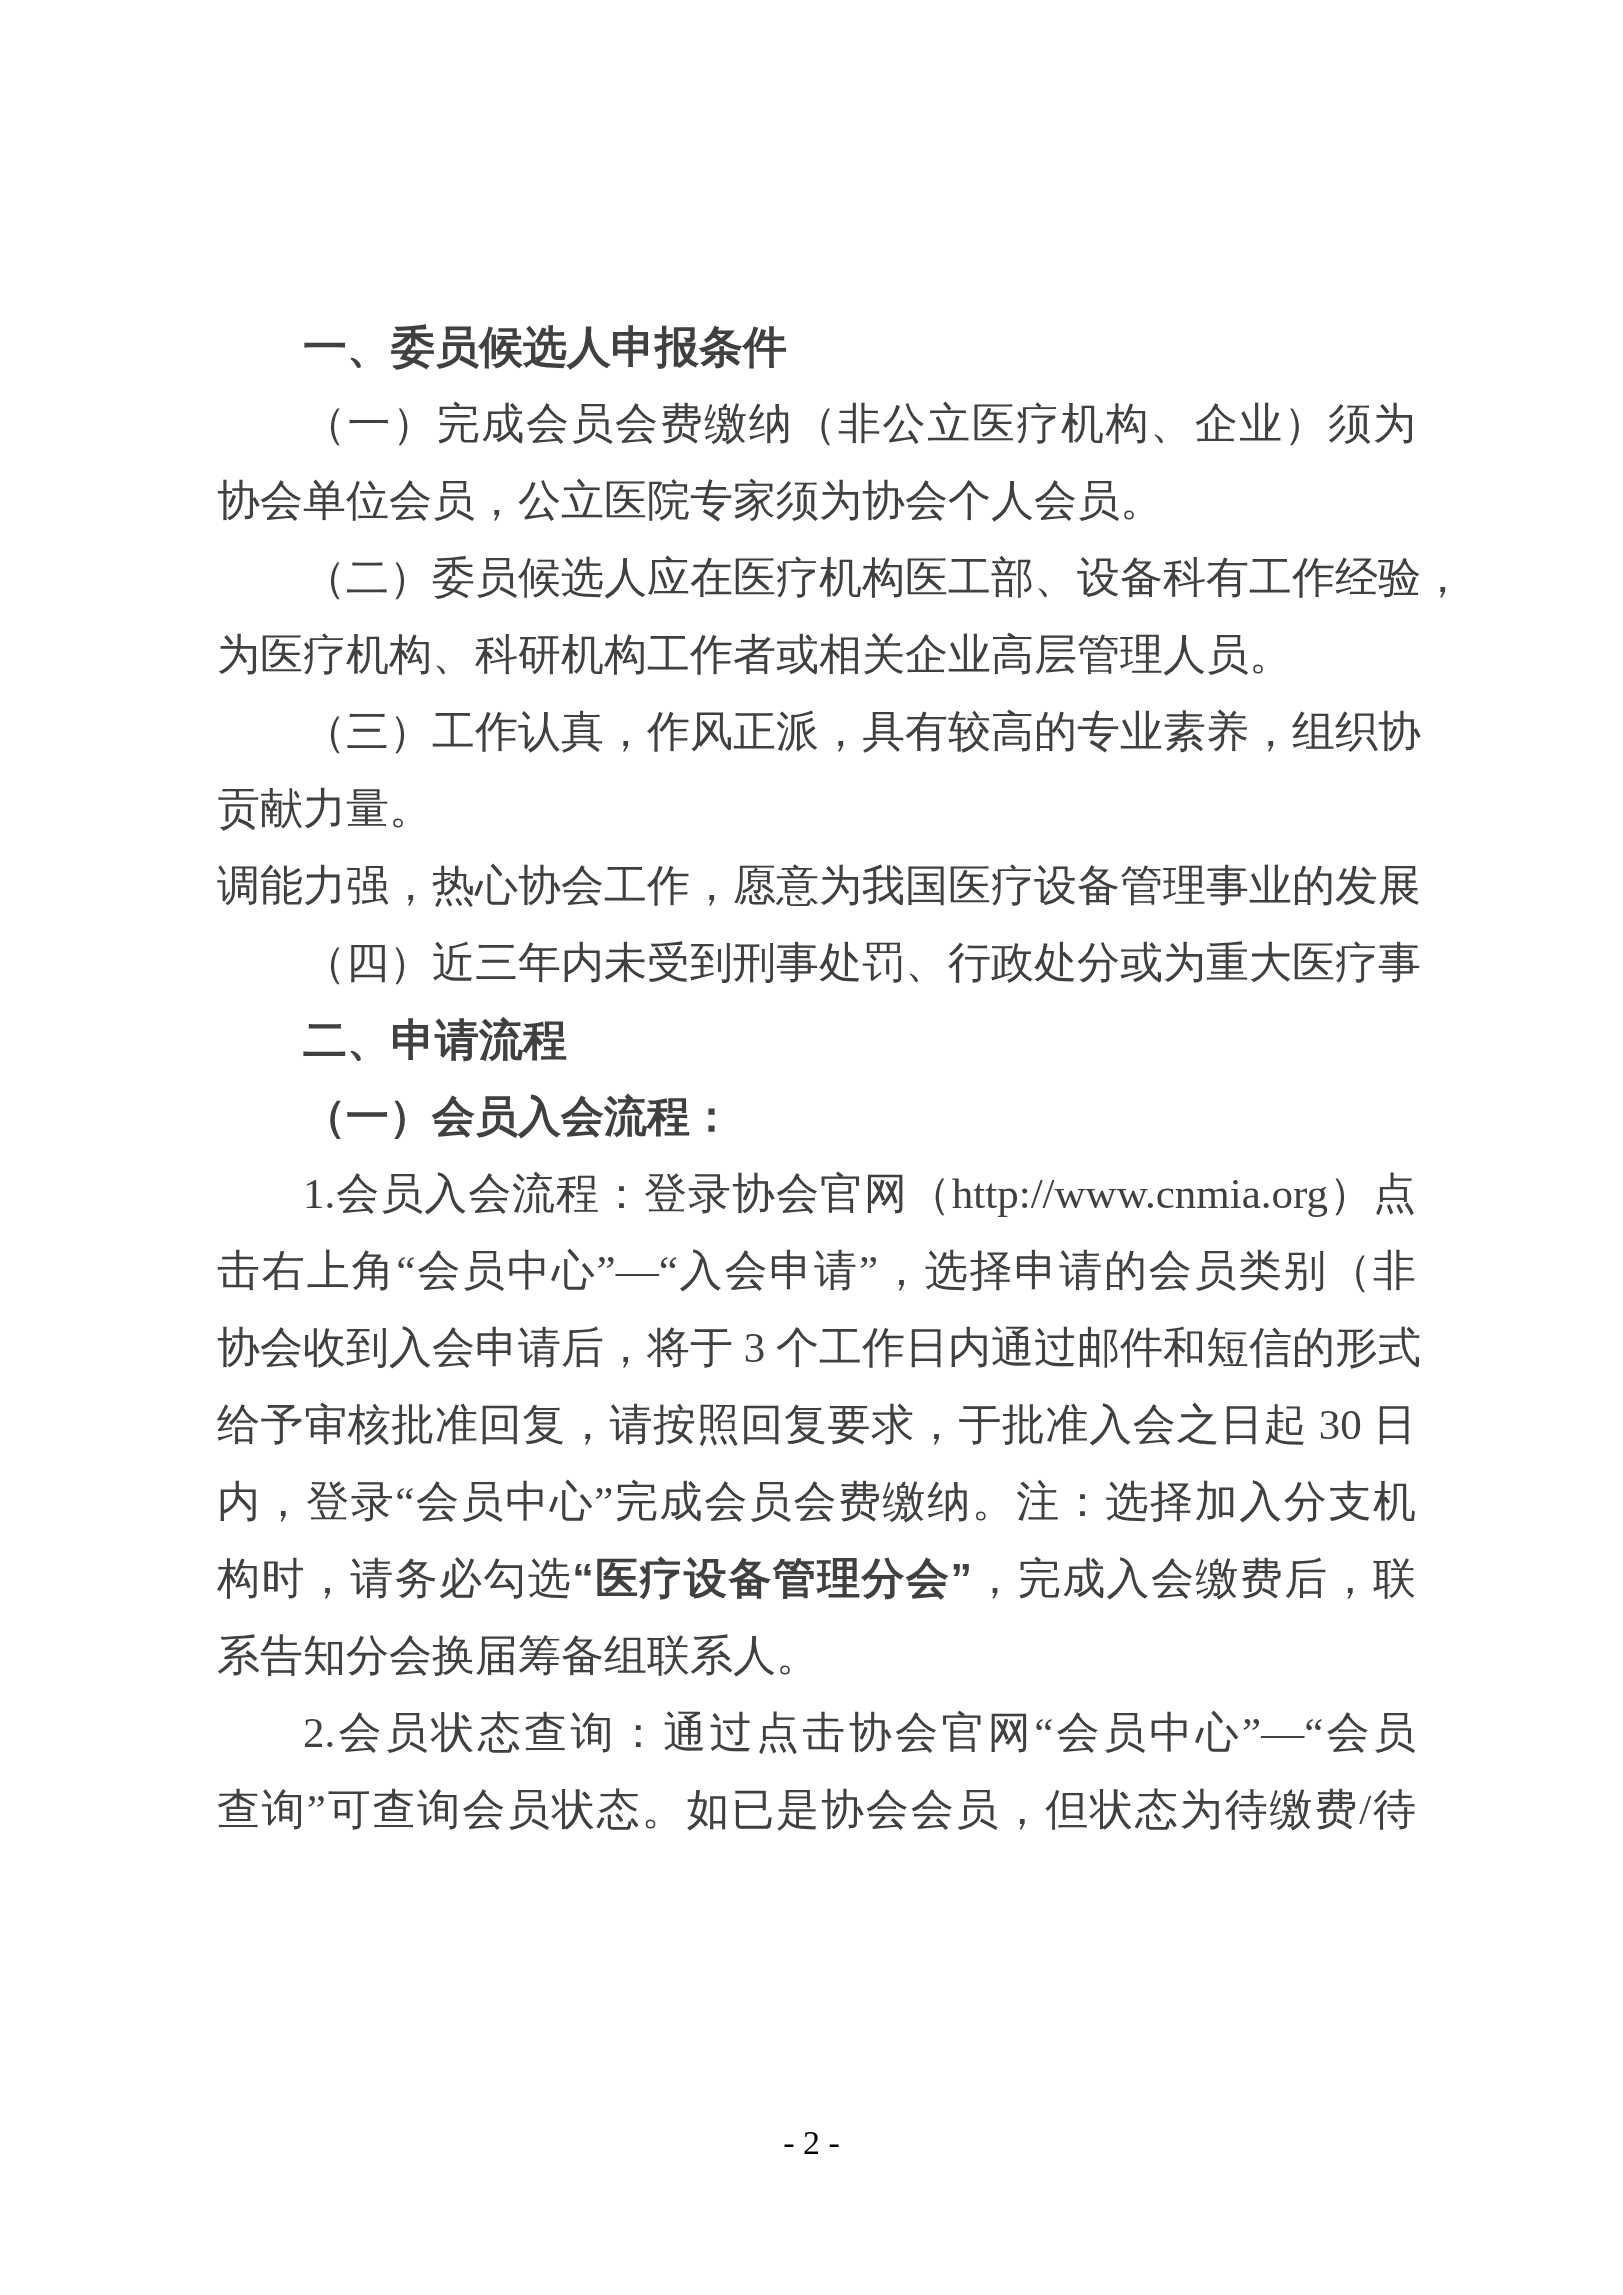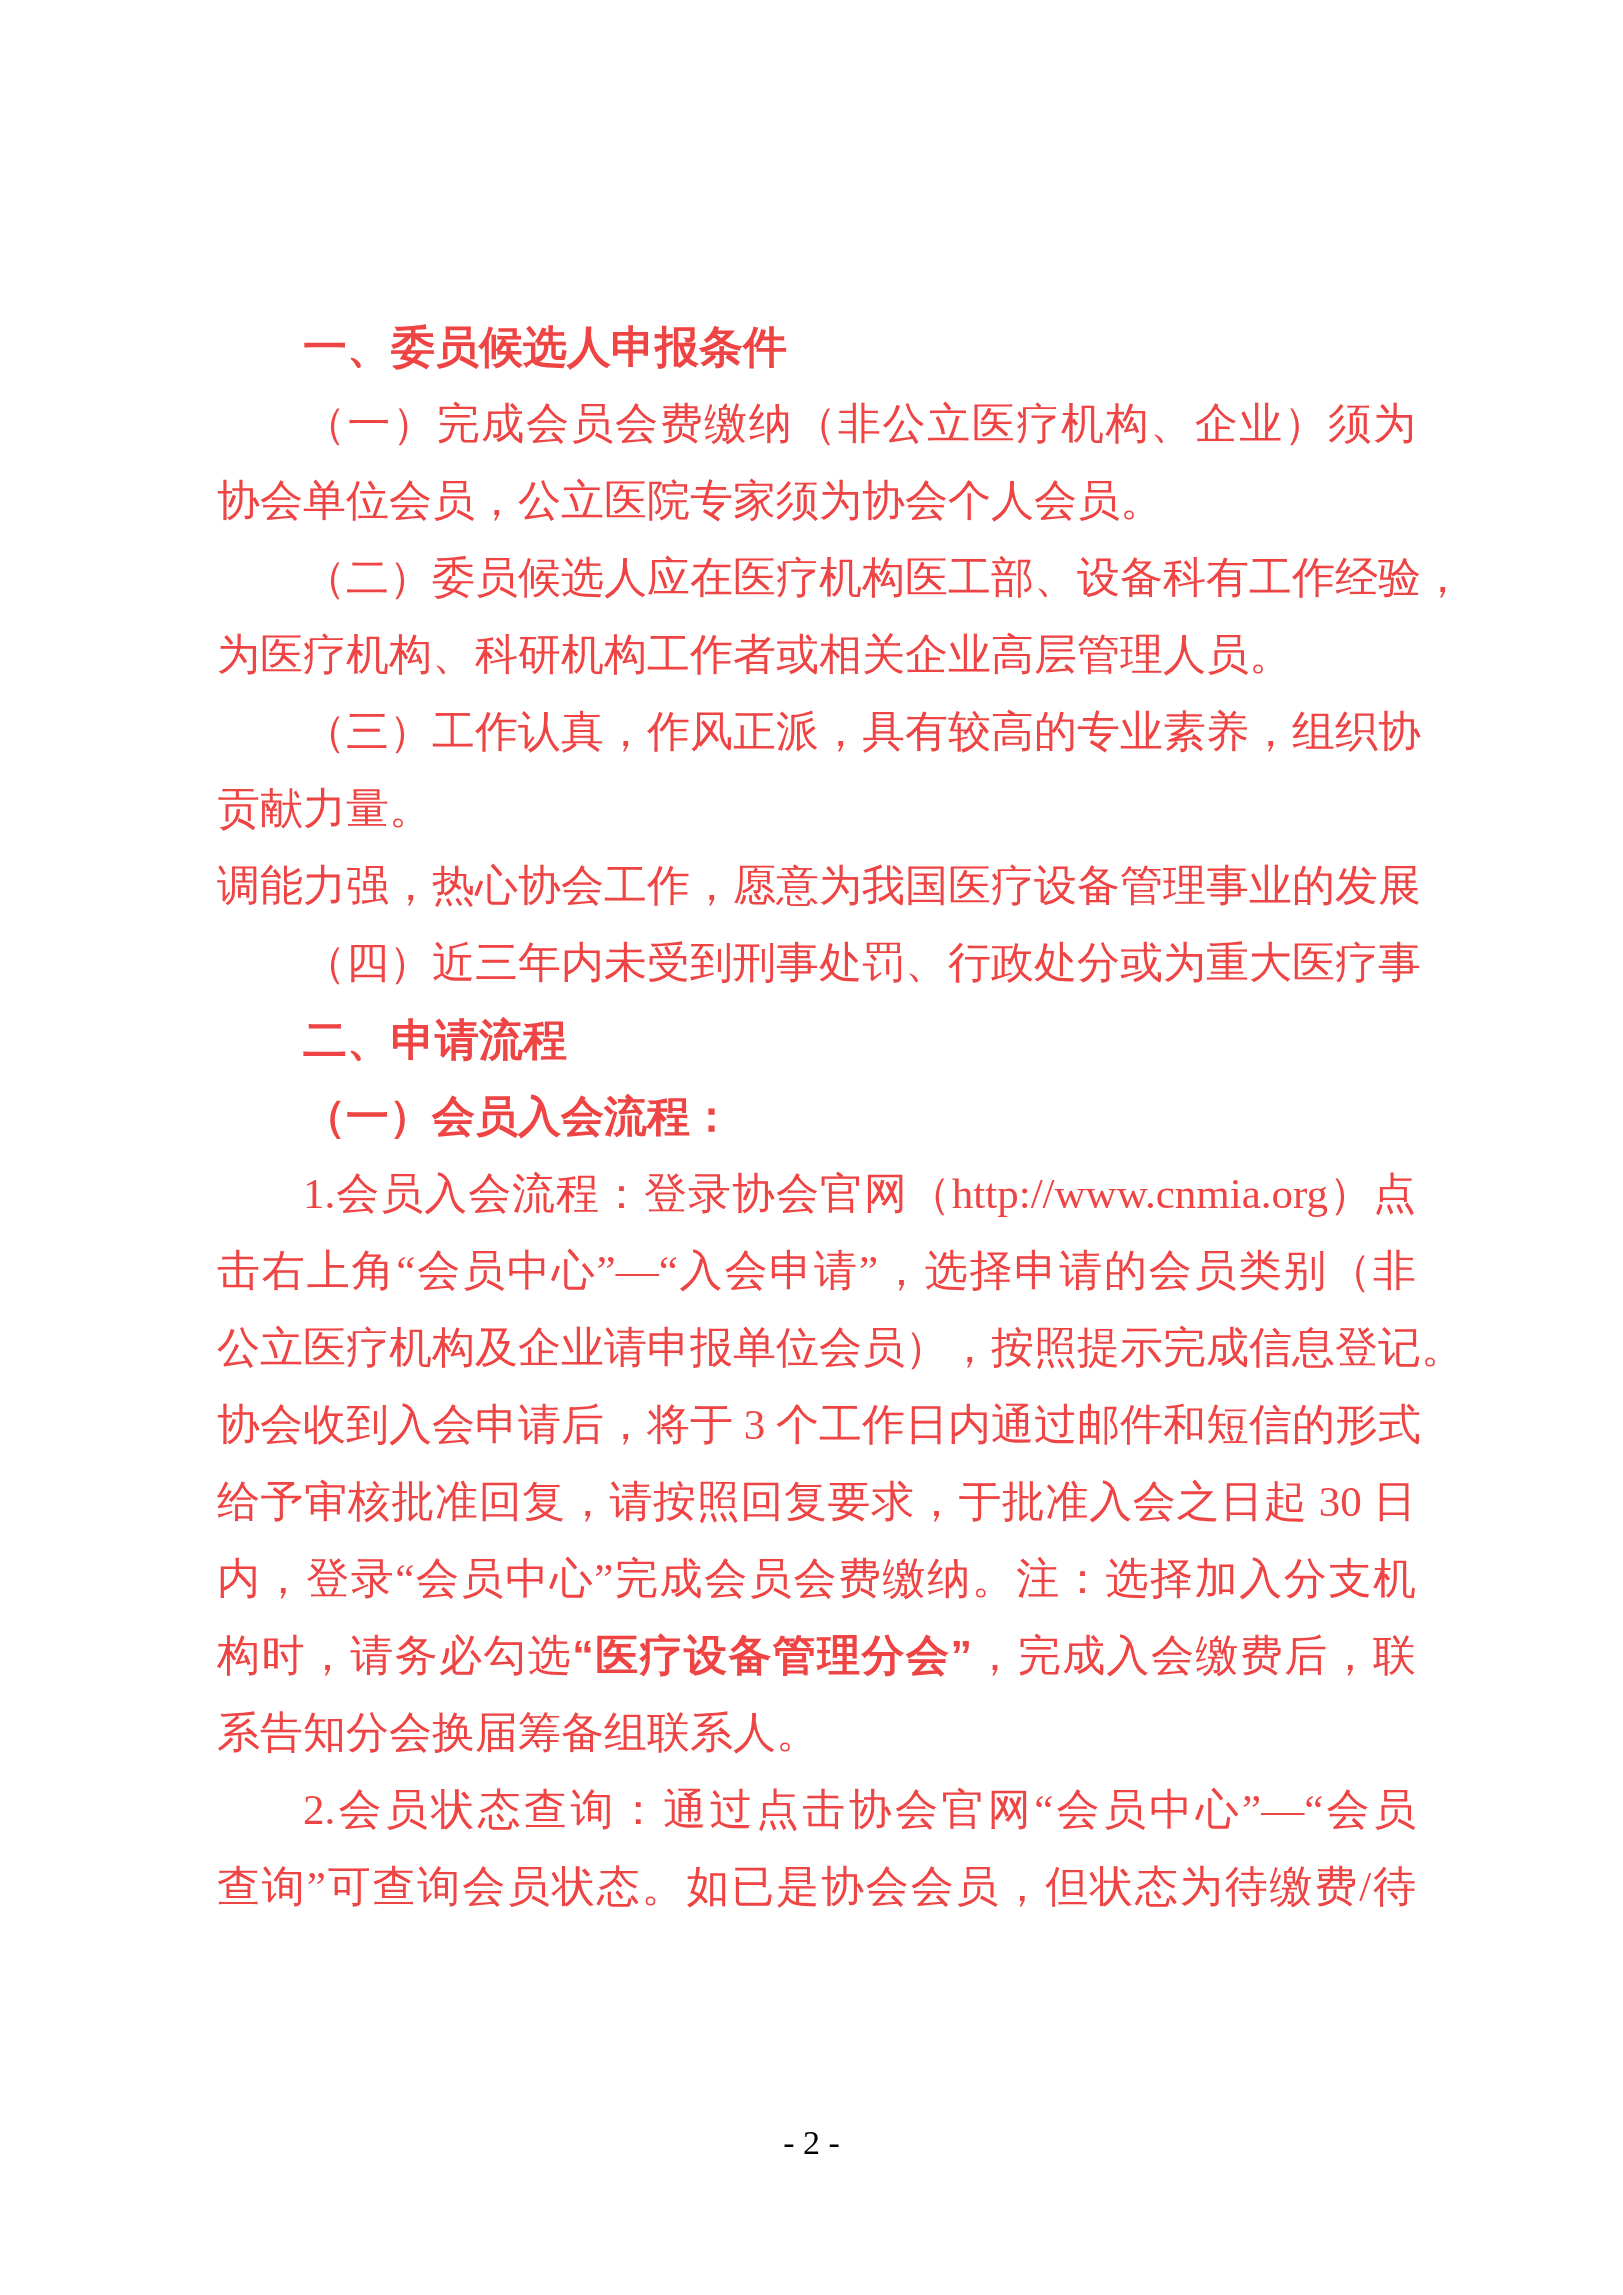--- a/index.html
+++ b/index.html
@@ -21,21 +21,21 @@
     left: 217px;
     top: 308px;
     width: 1199px;
   }
   .ln {
     height: 77px;
     line-height: 77px;
     font-size: 43px;
     white-space: nowrap;
     font-family: "Liberation Serif", serif;
-    color: #ef4444;
+    color: #404040;
   }
   
   .ind { text-indent: 86px; }
   
   .j {
     text-align: justify;
     text-align-last: justify;
     text-justify: inter-character;
   }
   
@@ -83,21 +83,20 @@
     <div class="ln">贡献力量。</div>
     <div class="ln j">调能力强，热心协会工作，愿意为我国医疗设备管理事业的发展</div>
 
     <div class="ln j ind">（四）近三年内未受到刑事处罚、行政处分或为重大医疗事</div>
 
     <div class="ln h1 ind">二、申请流程</div>
     <div class="ln kai ind">（一）会员入会流程：</div>
 
     <div class="ln j ind">1.会员入会流程：登录协会官网（http://www.cnmia.org）点</div>
     <div class="ln j">击右上角“会员中心”—“入会申请”，选择申请的会员类别（非</div>
-    <div class="ln j">公立医疗机构及企业请申报单位会员），按照提示完成信息登记。</div>
     <div class="ln j">协会收到入会申请后，将于 3 个工作日内通过邮件和短信的形式</div>
     <div class="ln j">给予审核批准回复，请按照回复要求，于批准入会之日起 30 日</div>
     <div class="ln j">内，登录“会员中心”完成会员会费缴纳。注：选择加入分支机</div>
 
     <div class="ln j">
       <span>构时，请务必勾选</span><span class="b">“医疗设备管理分会”</span><span>，完成入会缴费后，联</span>
     </div>
 
     <div class="ln">系告知分会换届筹备组联系人。</div>
 

